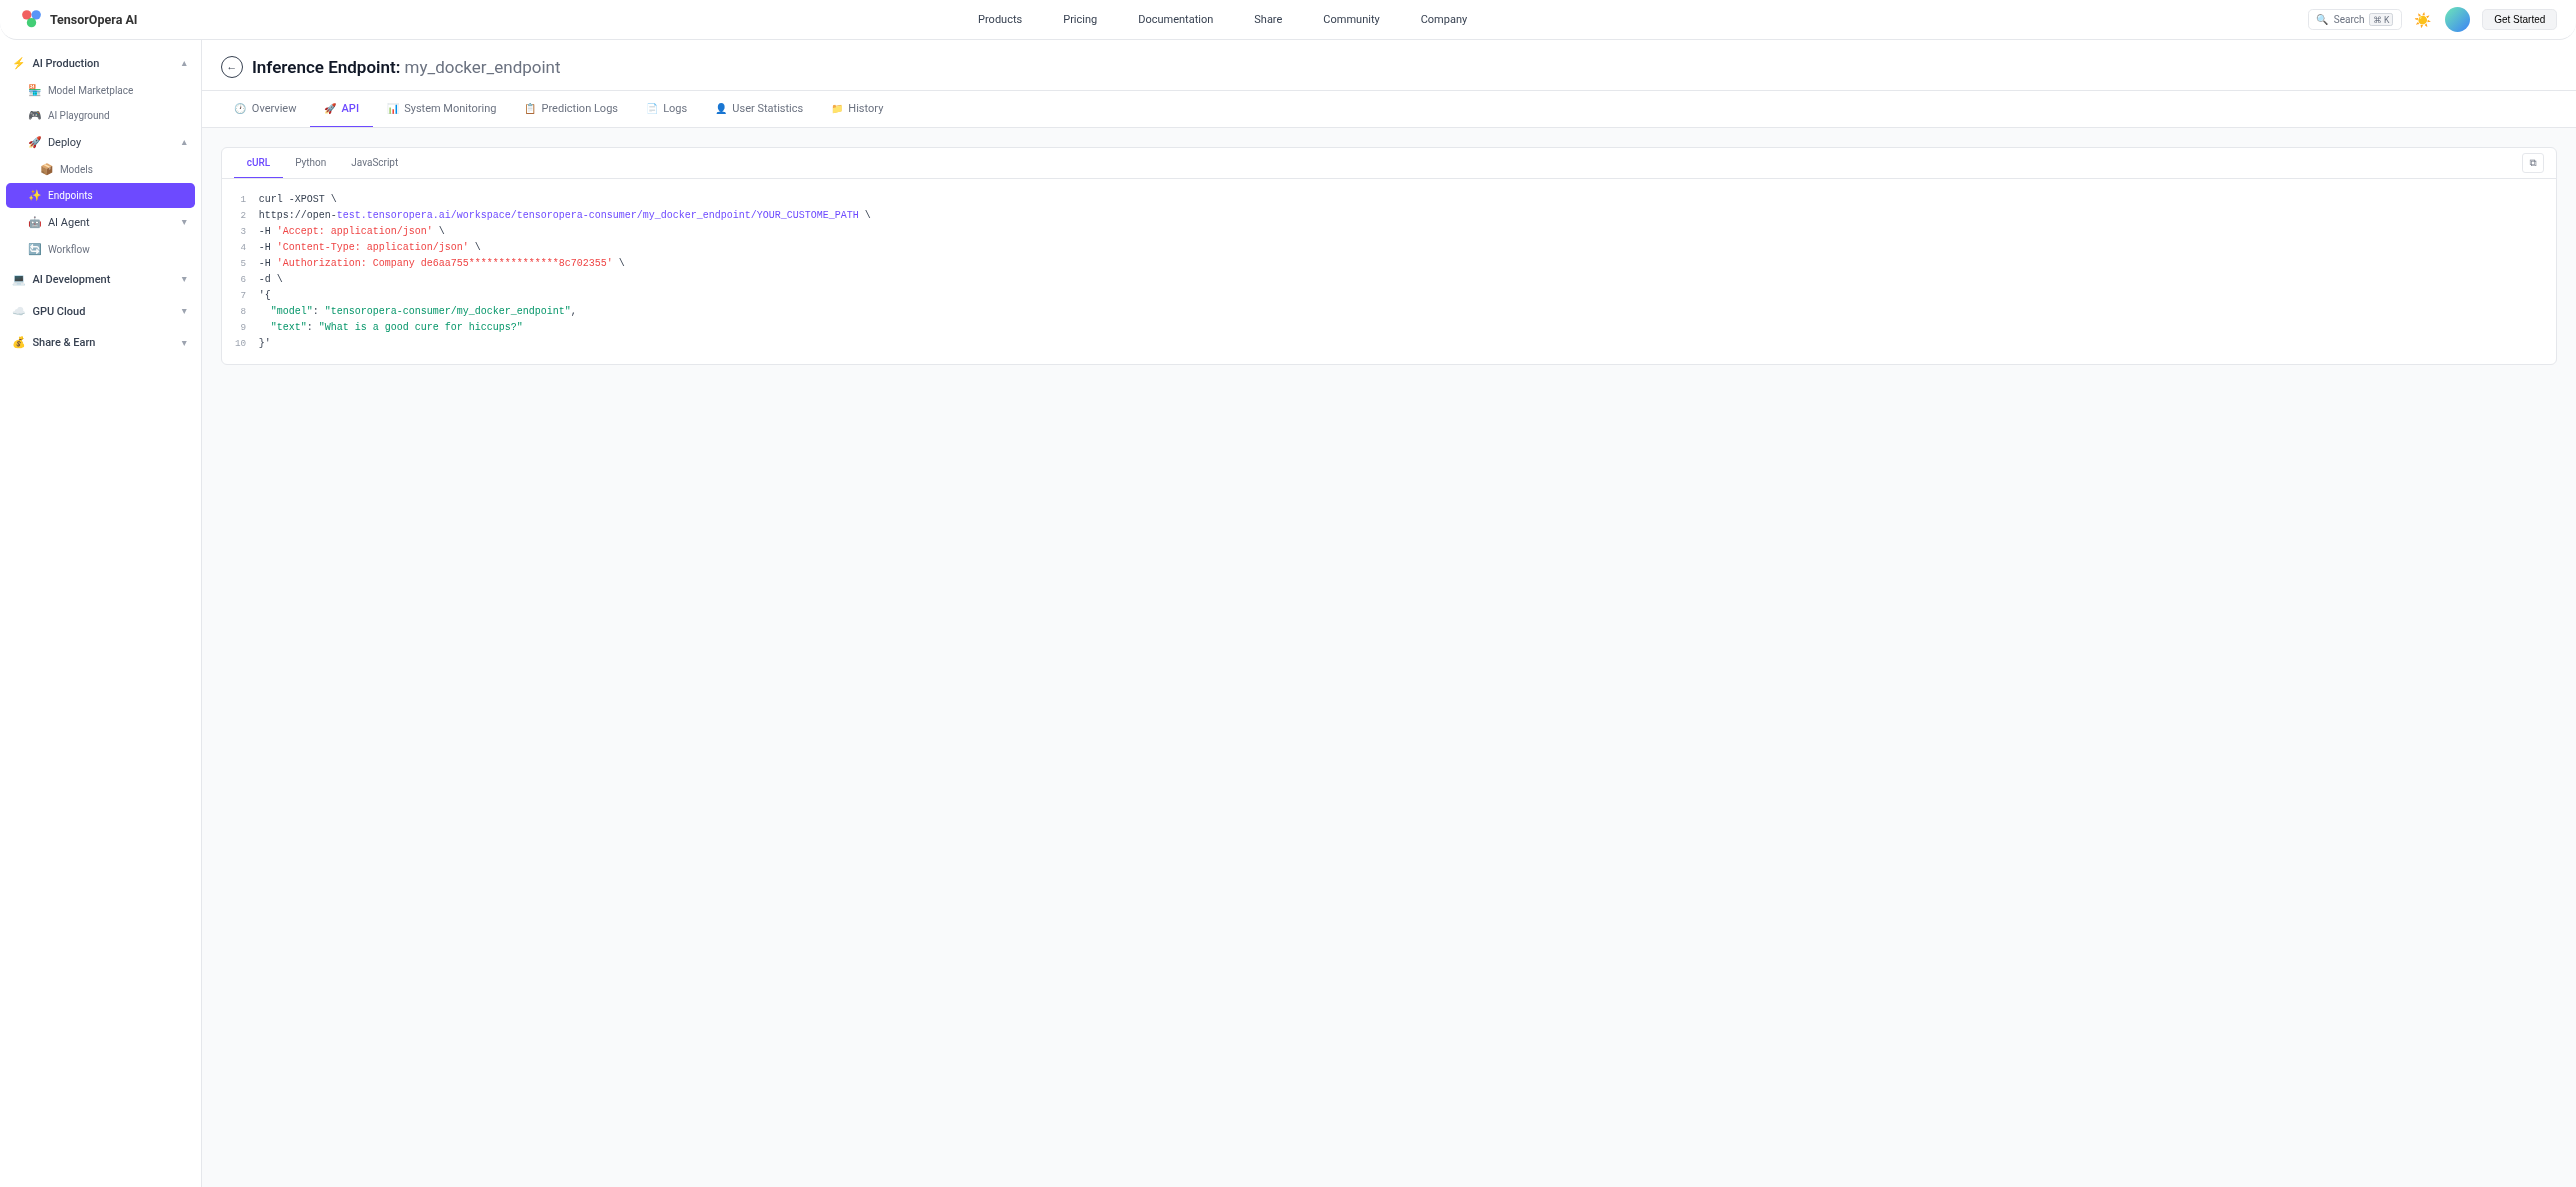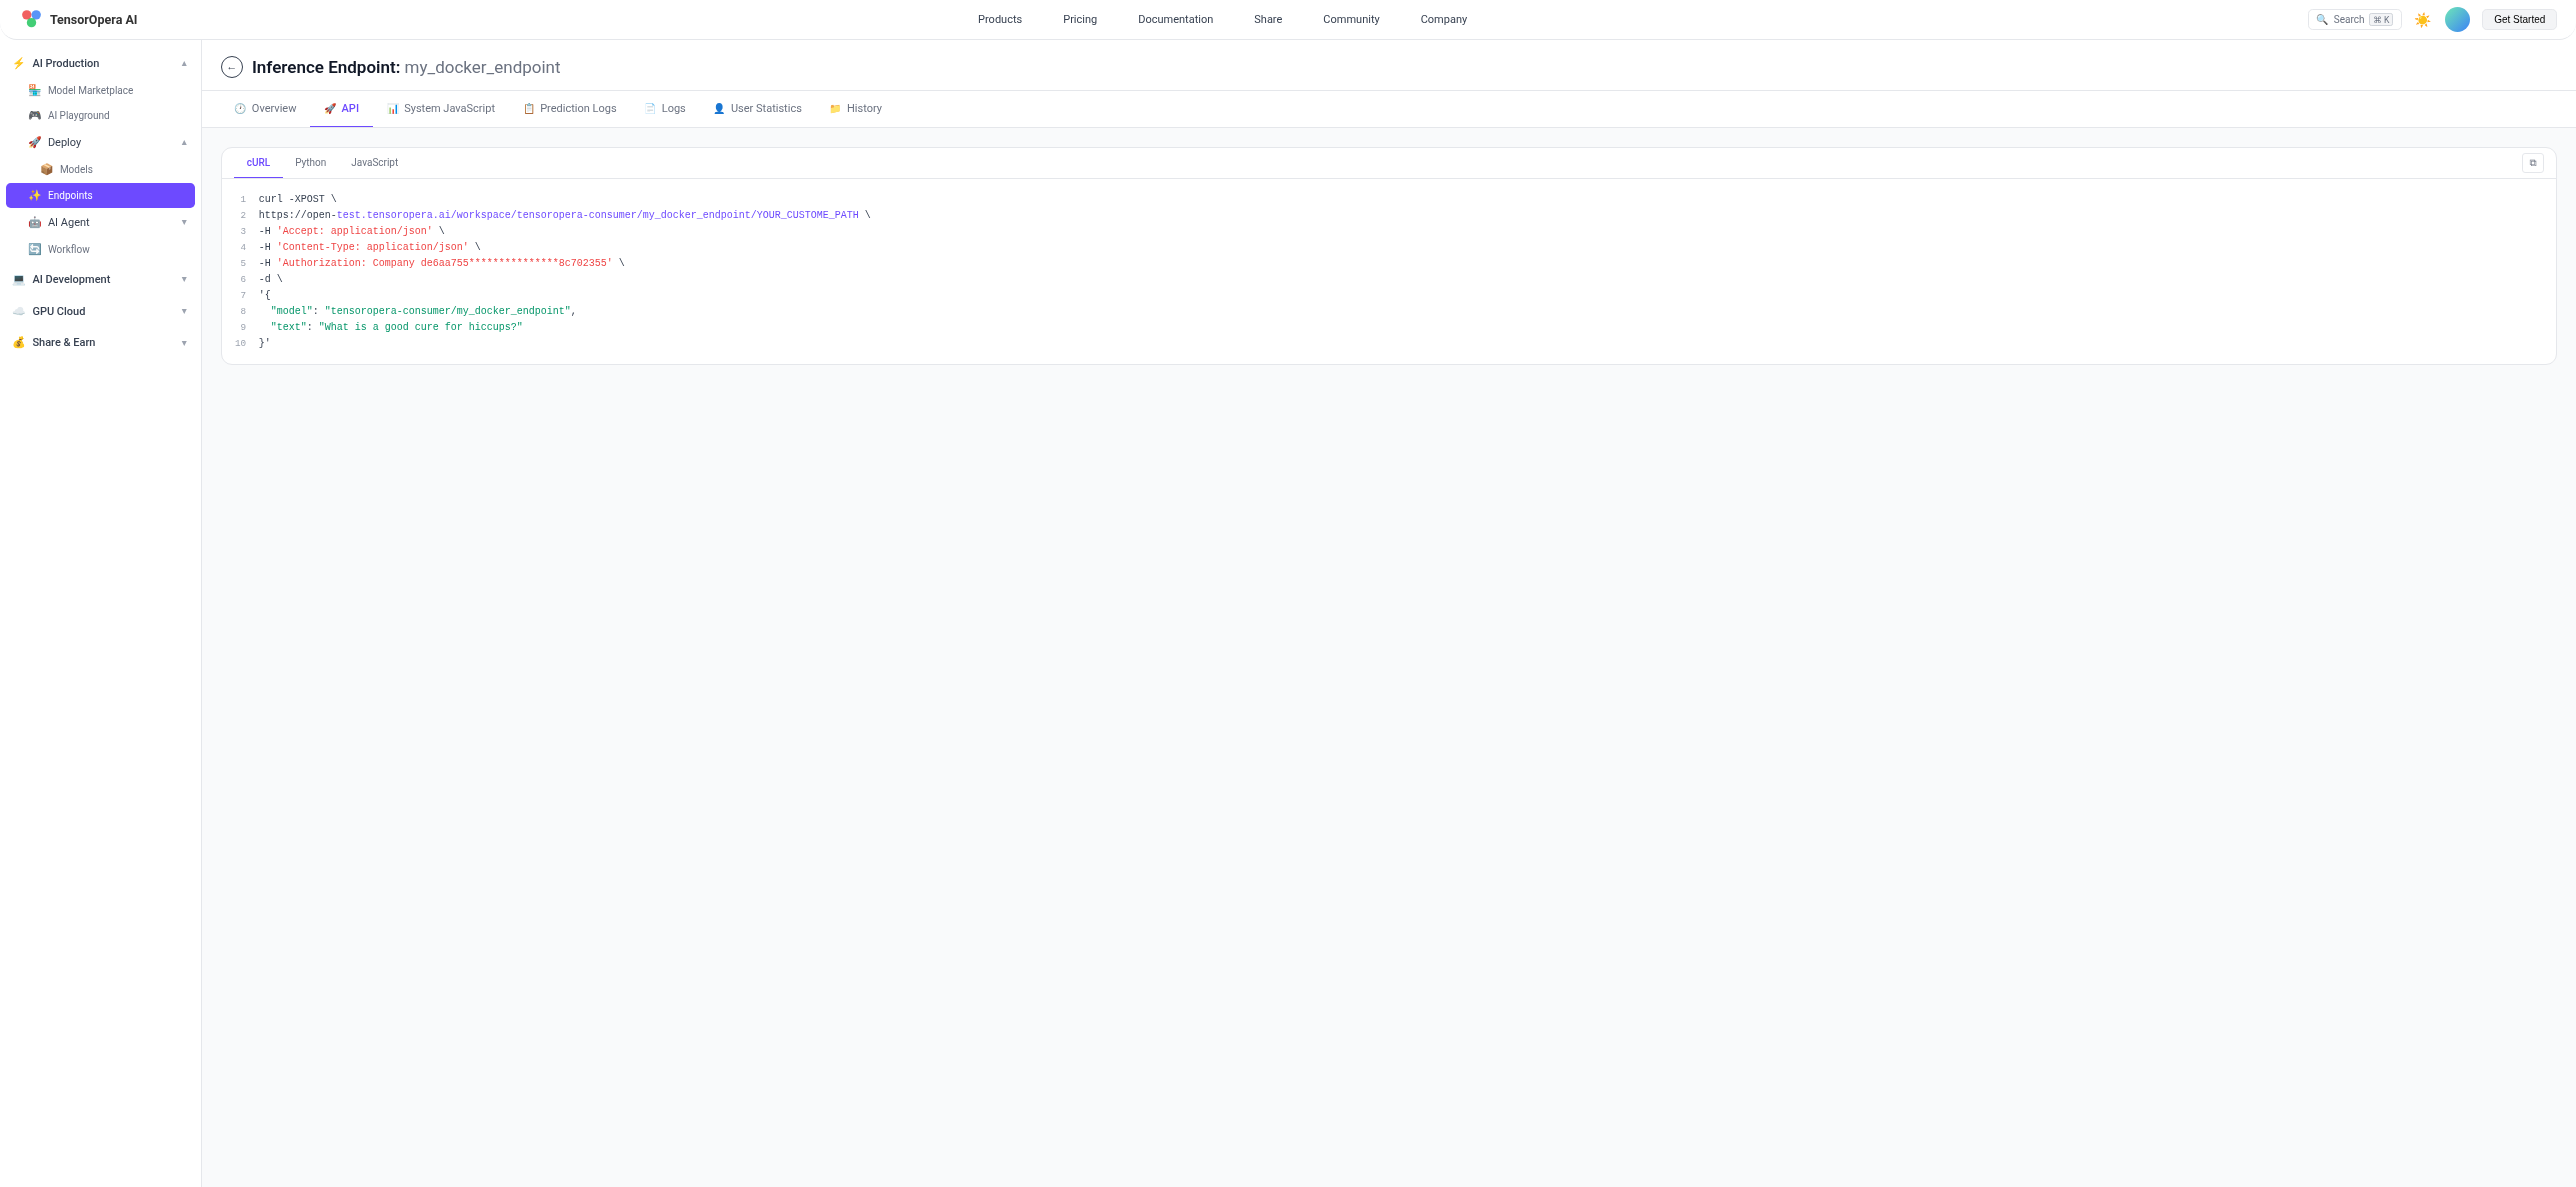--- a/index.html
+++ b/index.html
@@ -55,21 +55,21 @@
     .tab {
       display: flex; align-items: center; gap: 4.7px;
       padding: 11px 14px; font-size: 11px; color: #6b7280; cursor: pointer;
       border-bottom: 1.6px solid transparent; white-space: nowrap;
     }
     .tab.active { color: #6d4aff; border-bottom-color: #6d4aff; font-weight: 500; }
     .tab-icon { font-size: 10px; }
 
     
     .content-area { padding: 18.7px; }
-    .code-card { background: #fff; border: 0.8px solid #e5e7eb; border-radius: 11px; overflow: hidden; }
+    .code-card { background: #fff; border: 0.8px solid #e5e7eb; border-radius: 6px; overflow: hidden; }
 
     
     .code-tabs { display: flex; align-items: center; border-bottom: 0.8px solid #e5e7eb; padding: 0 12.5px; justify-content: space-between; }
     .code-tabs-left { display: flex; }
     .code-tab {
       padding: 9.3px 12.5px; font-size: 10px; cursor: pointer; color: #6b7280;
       border-bottom: 1.6px solid transparent;
     }
     .code-tab.active { color: #6d4aff; border-bottom-color: #6d4aff; font-weight: 500; }
     .copy-btn { background: none; border: 0.8px solid #e5e7eb; border-radius: 3.1px; padding: 3.1px 6.2px; cursor: pointer; font-size: 10px; color: #6b7280; }
@@ -215,21 +215,21 @@
       <div class="tab">
         <span class="tab-icon">🕐</span>
         <span>Overview</span>
       </div>
       <div class="tab active">
         <span class="tab-icon">🚀</span>
         <span>API</span>
       </div>
       <div class="tab">
         <span class="tab-icon">📊</span>
-        <span>System JavaScript</span>
+        <span>System Monitoring</span>
       </div>
       <div class="tab">
         <span class="tab-icon">📋</span>
         <span>Prediction Logs</span>
       </div>
       <div class="tab">
         <span class="tab-icon">📄</span>
         <span>Logs</span>
       </div>
       <div class="tab">

